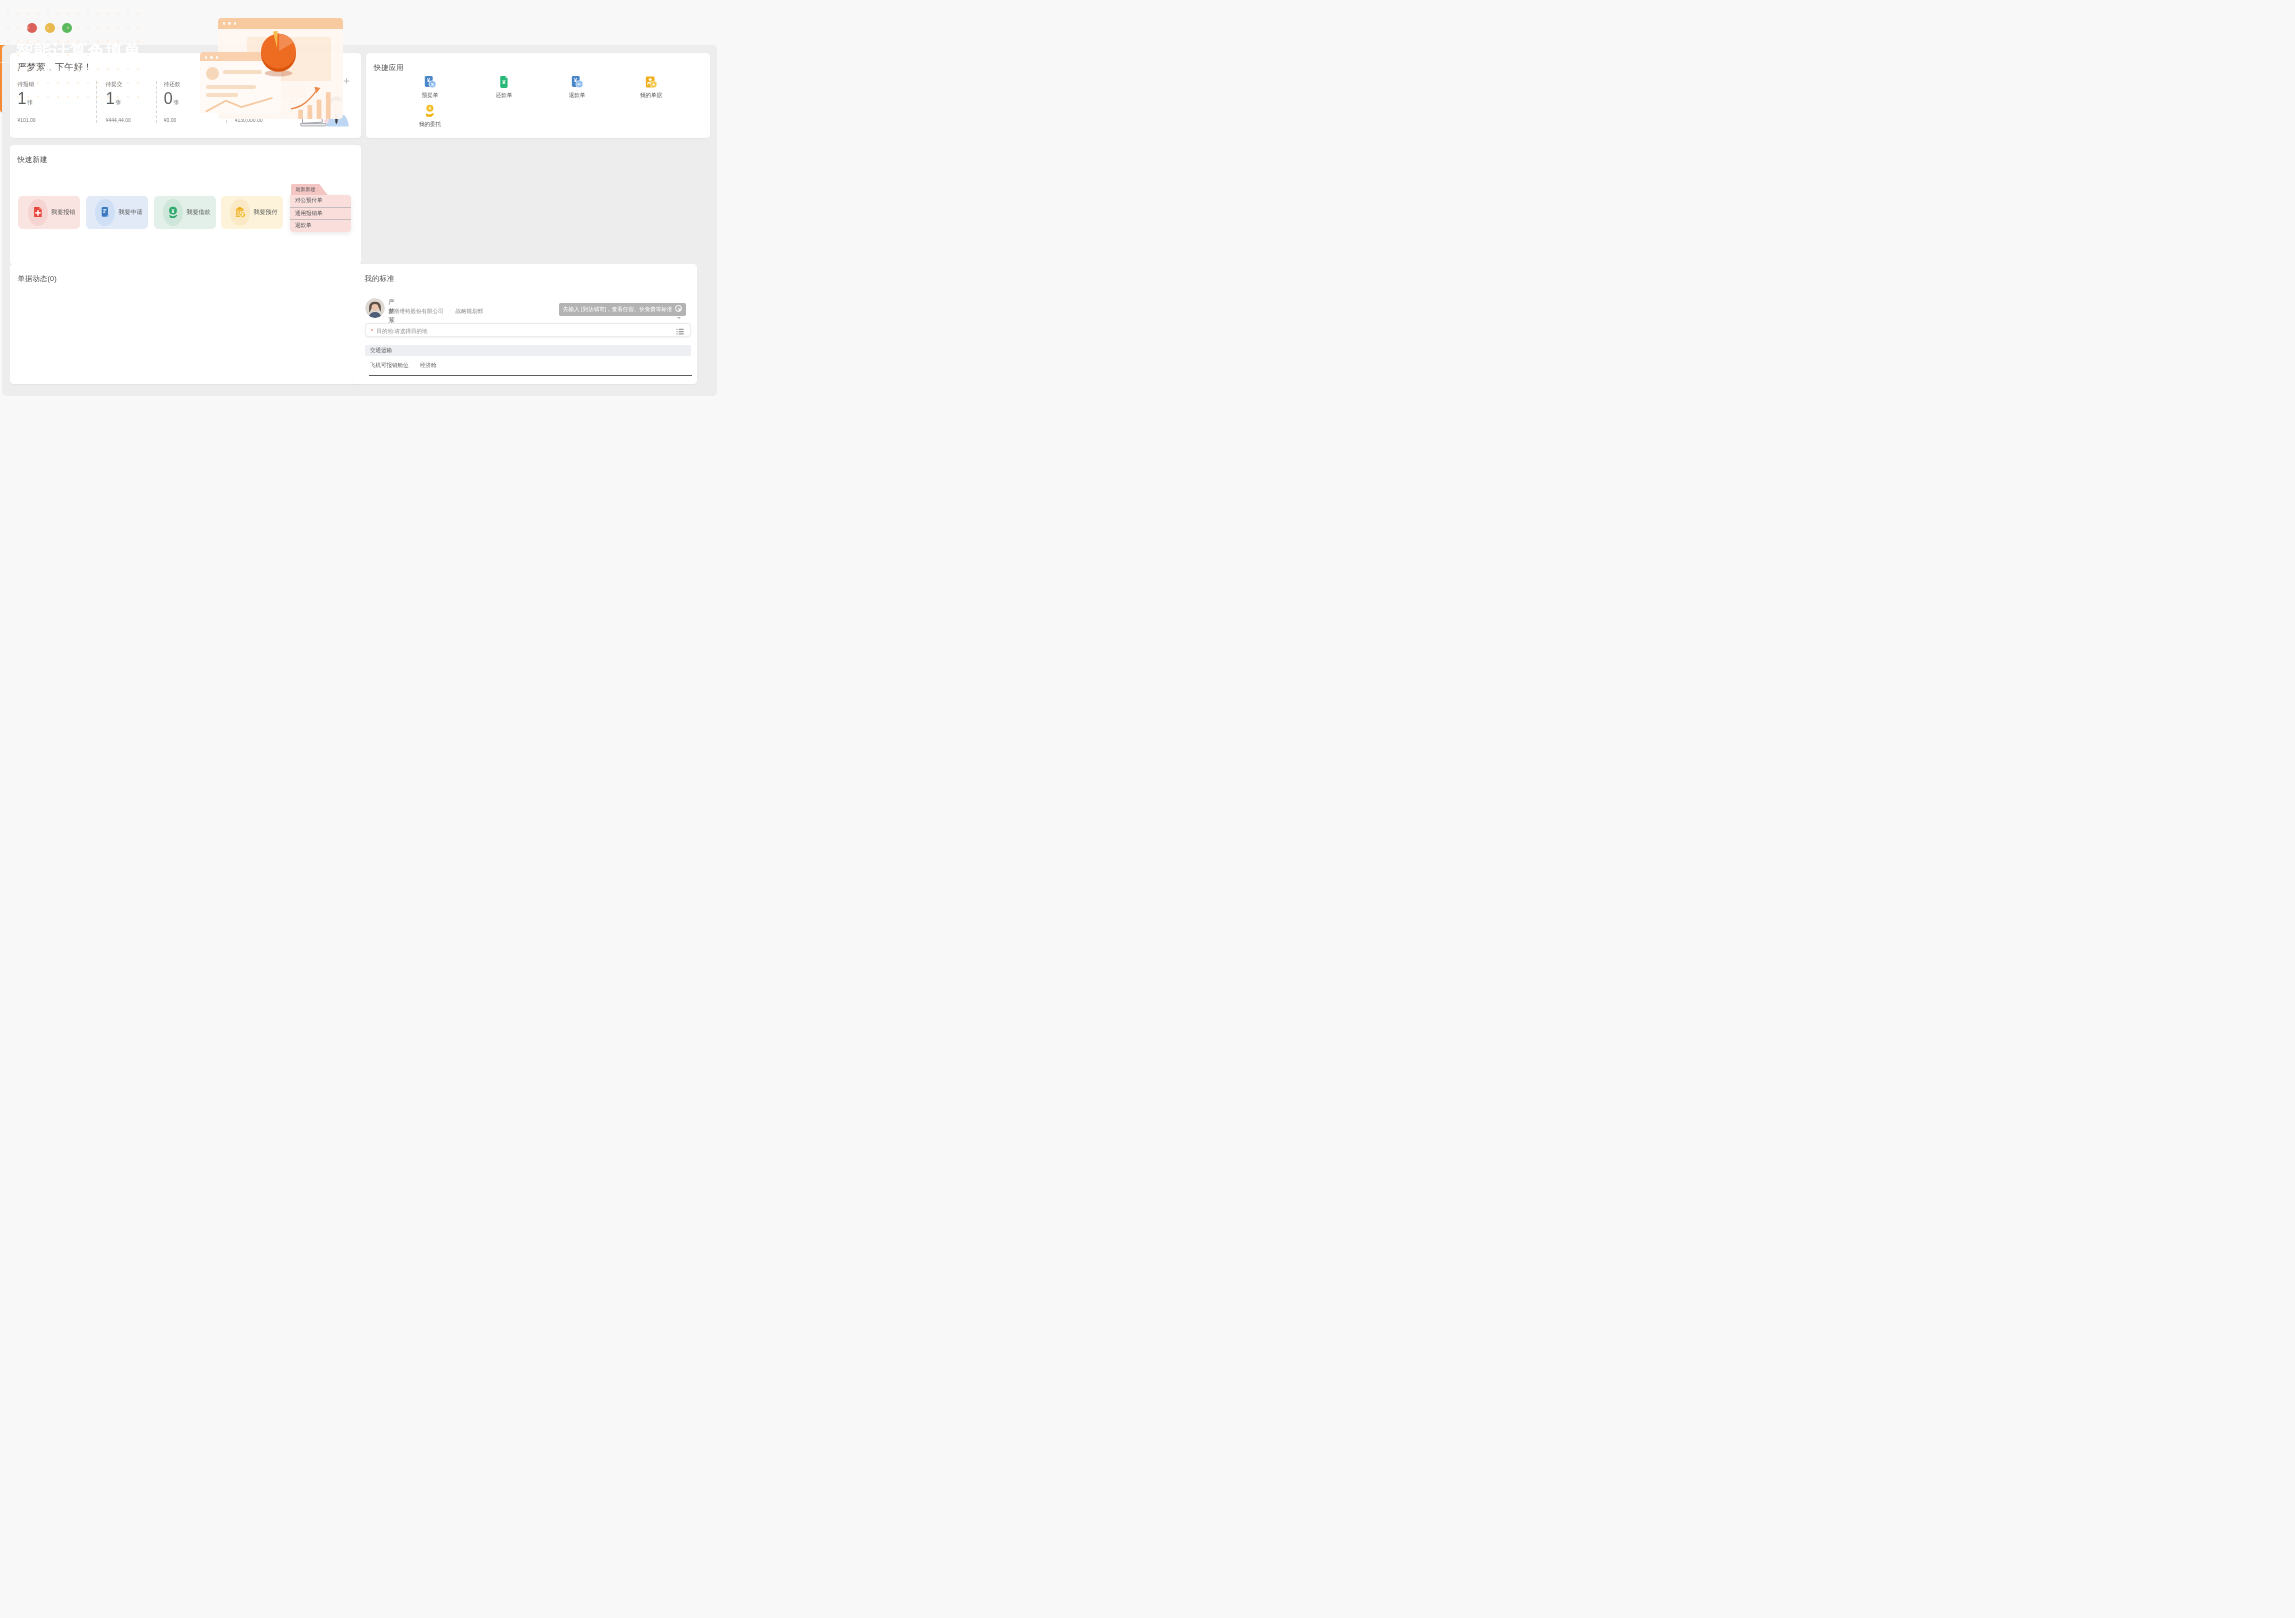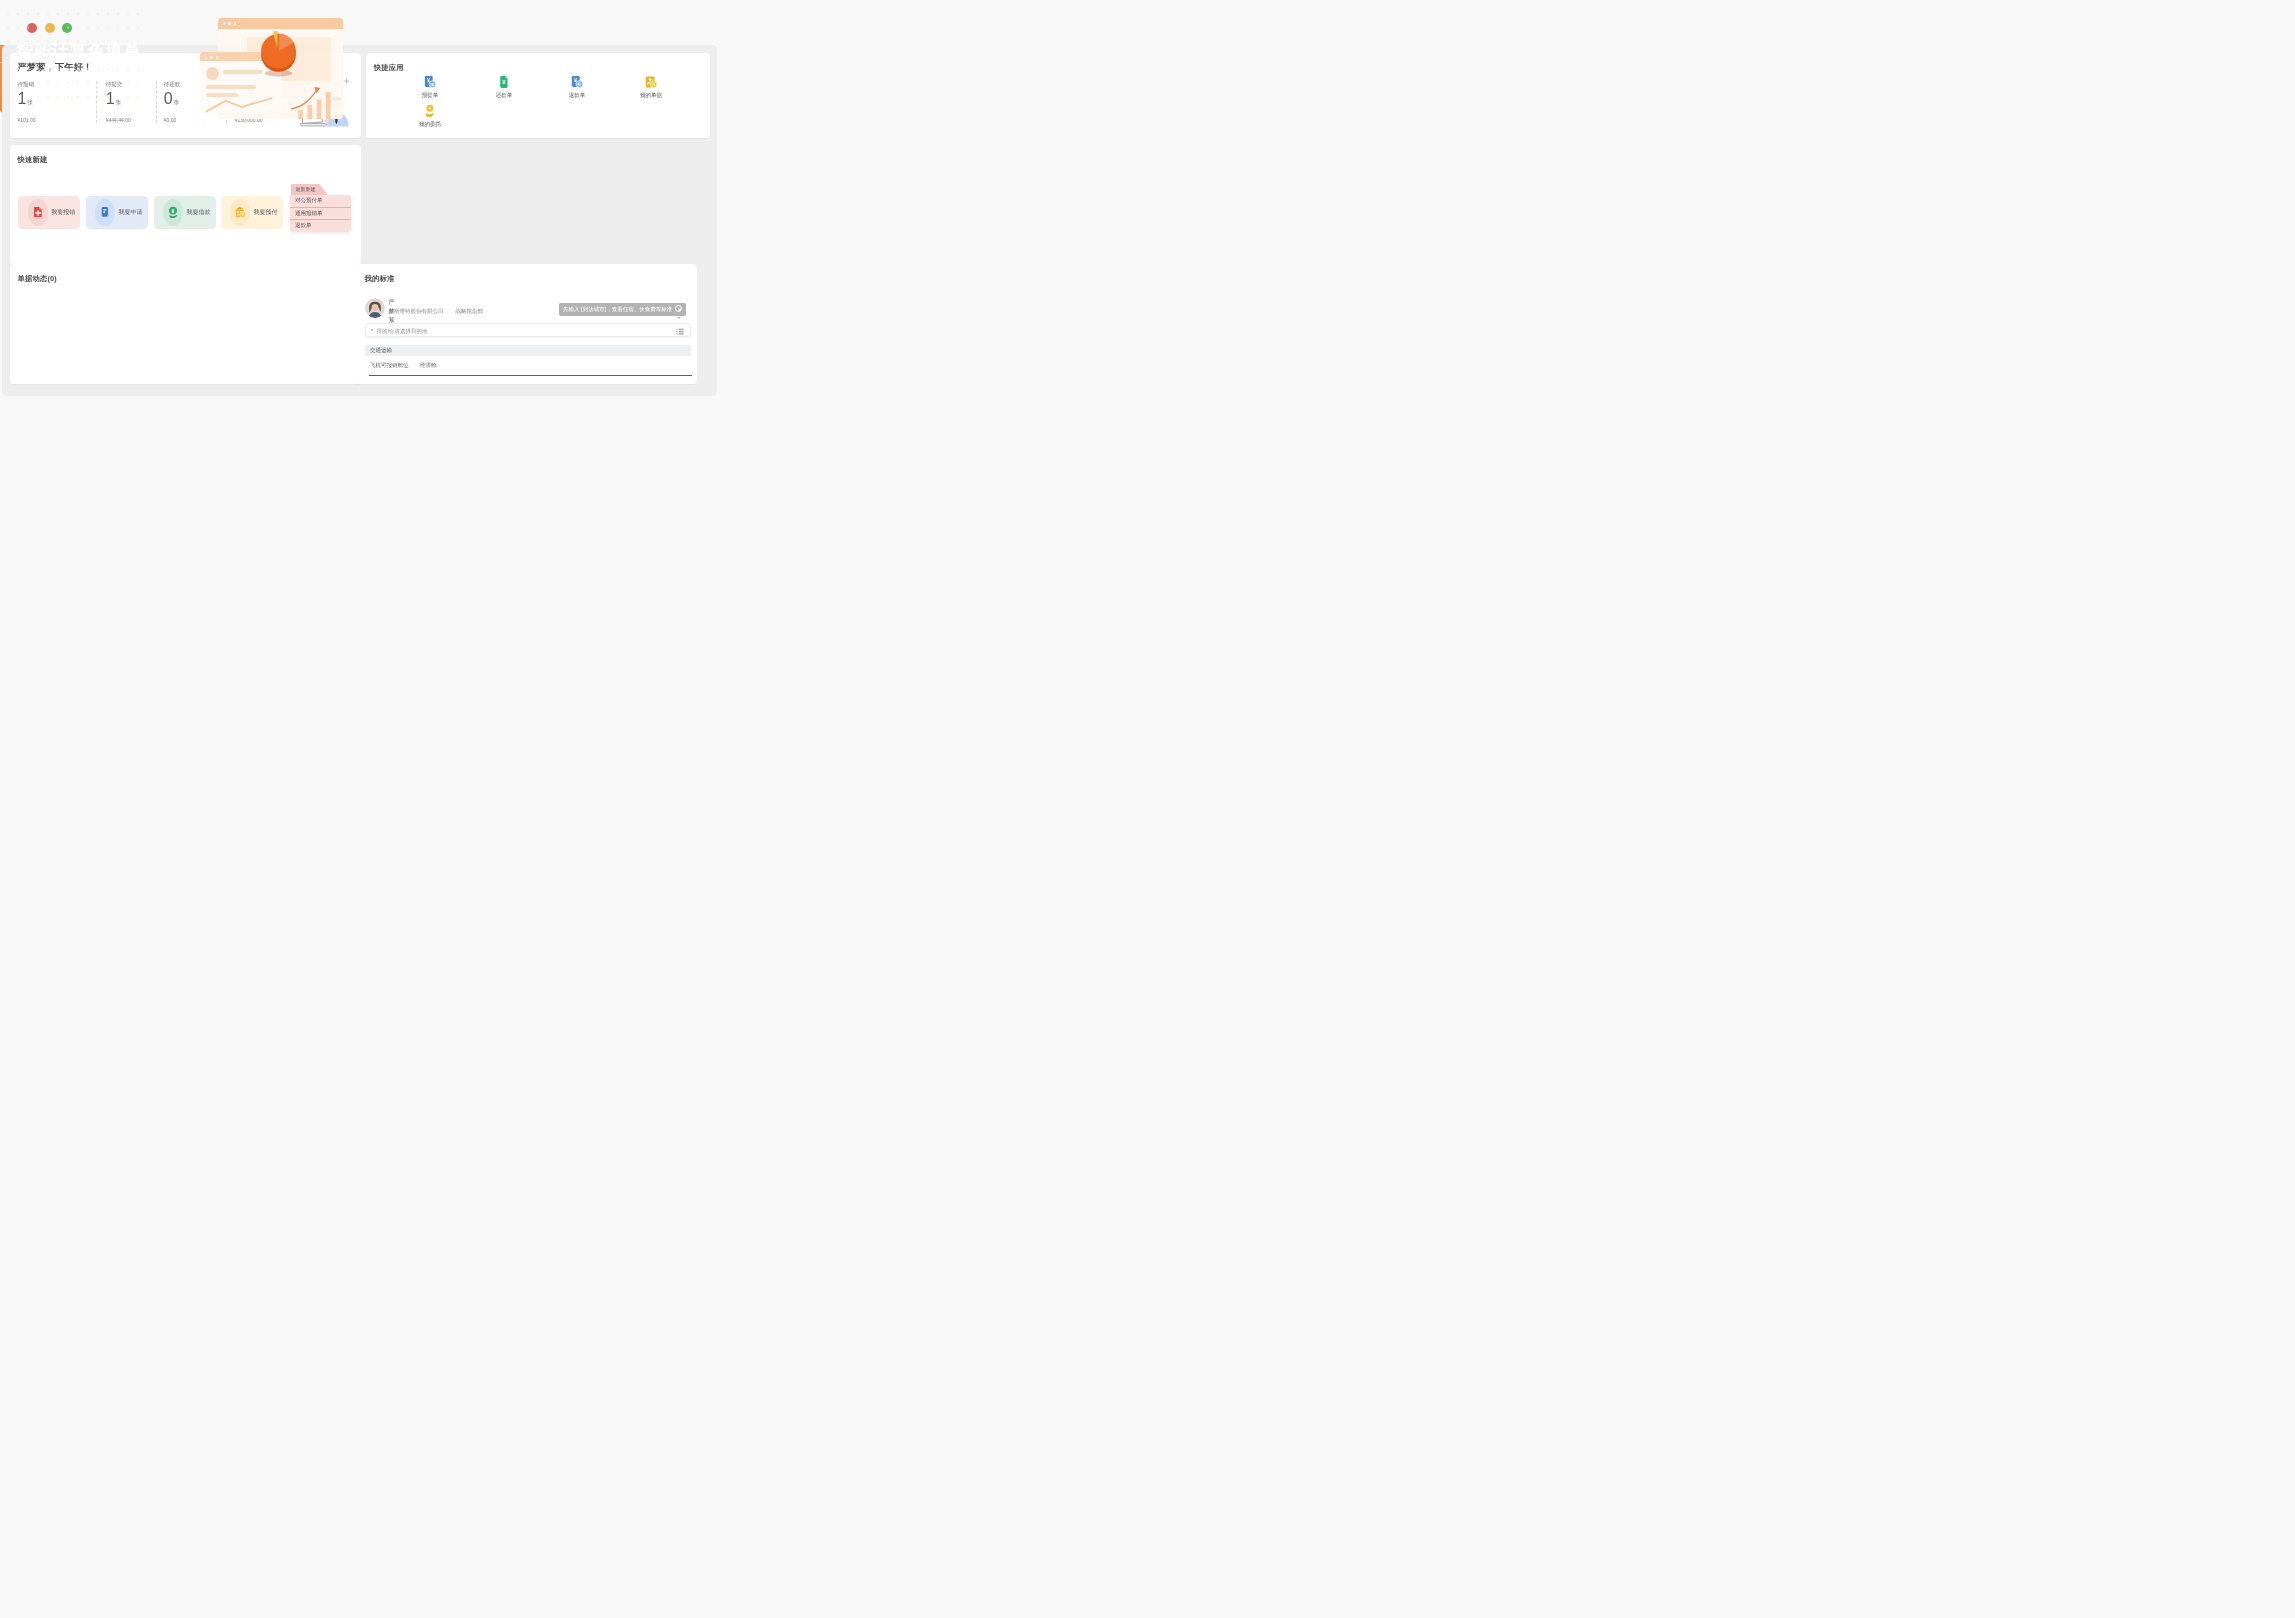--- a/index.html
+++ b/index.html
@@ -18,21 +18,21 @@
 
   .card { position:absolute; background:#fff; border-radius:3.7px; box-shadow:0 0.5px 1.4px rgba(0,0,0,.04); }
   #card-greeting    { left:9.6px;  top:53px; width:351px; height:85px; }
   #card-quickapps   { left:366px; top:53px; width:344px; height:85px; }
   #card-quickcreate { left:9.6px;  top:145px; width:351px; height:120px; }
   #banner           { left:366px; top:146px; width:344px; height:113px; border-radius:3.7px; overflow:hidden;
                       background:linear-gradient(112deg,#f7913a 0%,#ee6a1d 48%,#e95a14 100%); }
   #card-activity    { left:9.6px;  top:264px; width:351px; height:120px; }
   #card-standards   { left:353px; top:264px; width:344px; height:120px; }
 
-  .card-title { position:absolute; left:7.8px; top:10px; font-size:7.3px; font-weight:700; color:#4c4c4c; letter-spacing:0.2px; }
+  .card-title { position:absolute; left:7.8px; top:10px; font-size:7.3px; font-weight:400; color:#4c4c4c; letter-spacing:0.2px; }
   #card-greeting .card-title { top:8.3px; font-size:9.2px; }
 
   
   .stats { position:absolute; left:7.8px; top:27.5px; display:flex; }
   .stat { position:relative; border-right:0.5px dashed #d8d8d8; }
   .stat:nth-child(1){ width:80px; }
   .stat:nth-child(2){ width:60px; padding-left:8.3px; }
   .stat:nth-child(3){ width:70px; padding-left:6.4px; }
   .stat:nth-child(4){ width:73px; padding-left:7.3px; border-right:none; }
   .stat .lbl { font-size:5.5px; color:#666; }

